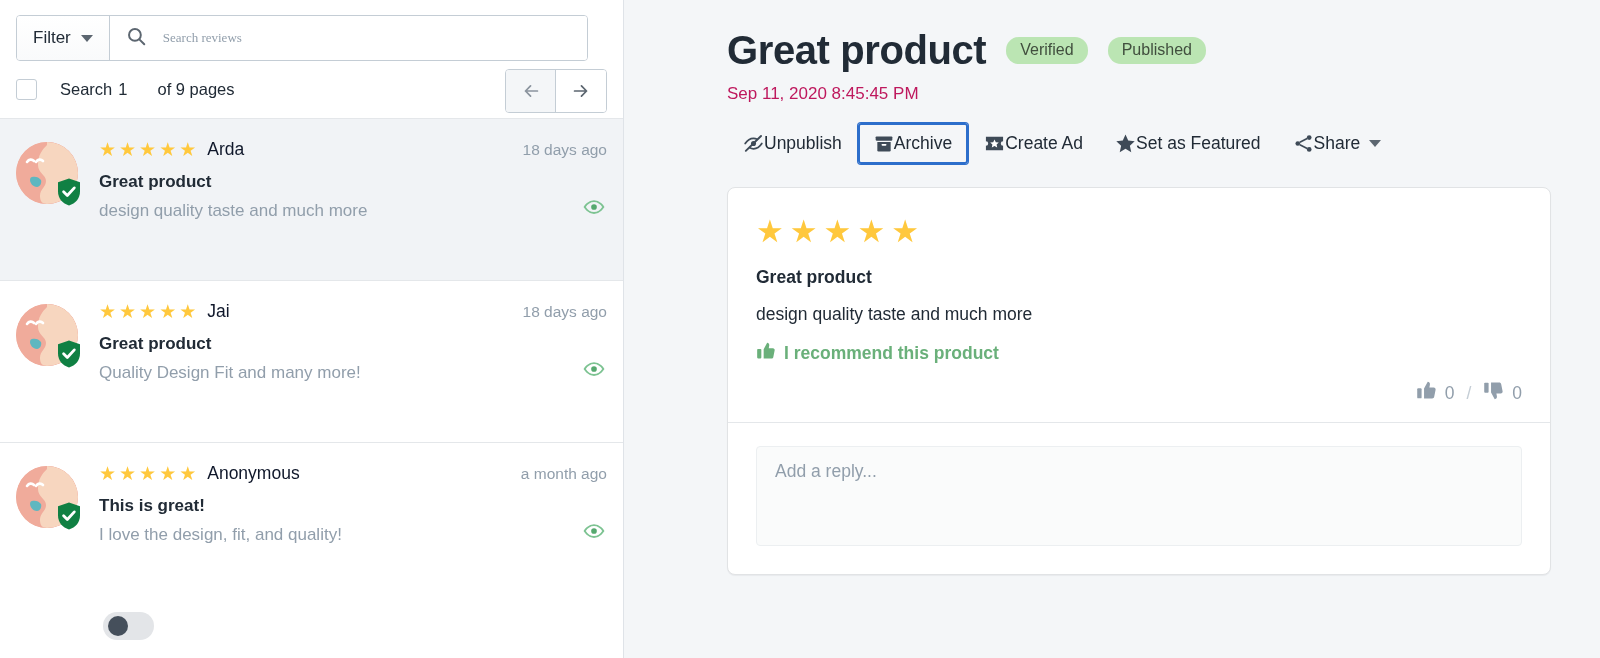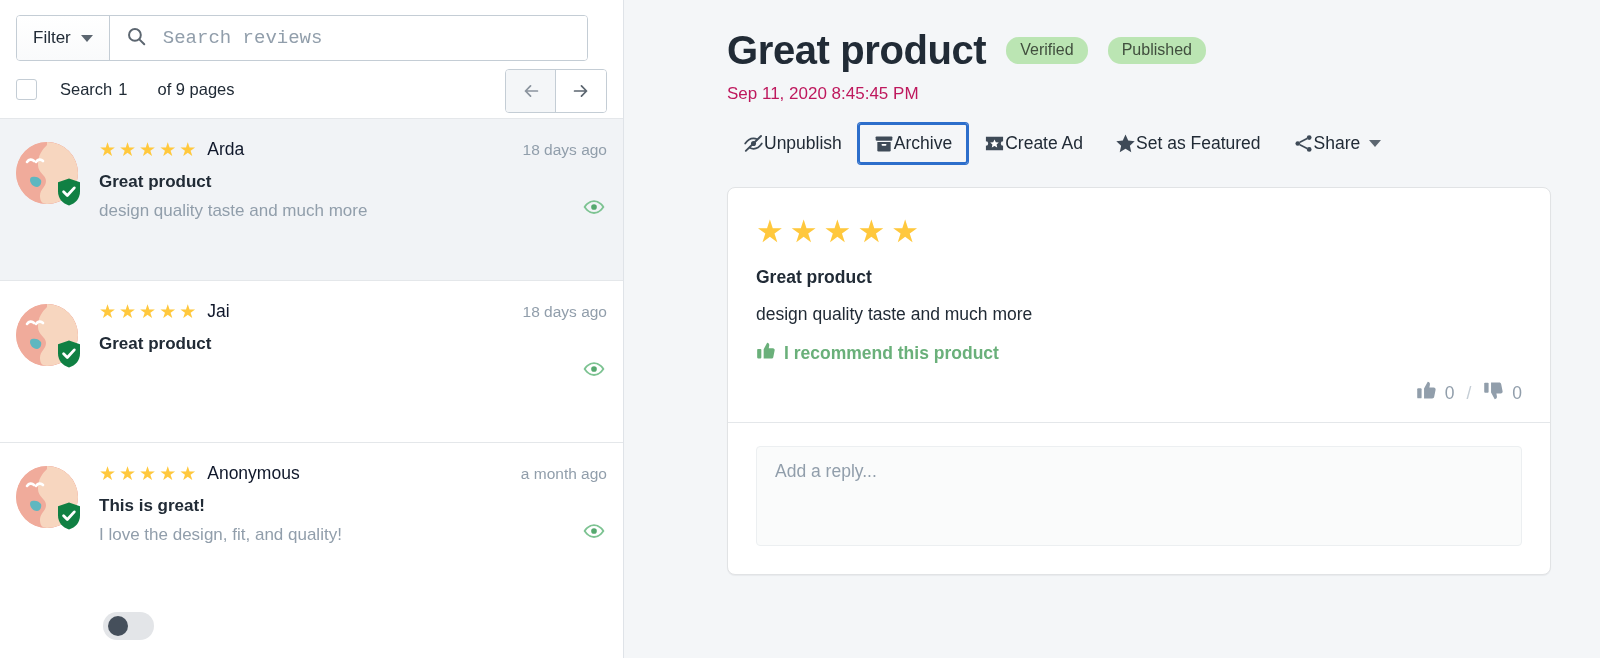--- a/index.html
+++ b/index.html
@@ -53,22 +53,22 @@
     border-top: 7px solid #5c6670;
     display: inline-block;
   }
   .search-wrap {
     flex: 1; display: flex; align-items: center; gap: 14px;
     padding: 0 16px;
     background: #fff;
   }
   .search-input {
     border: 0; outline: 0; flex: 1;
-    font-size: 19px;
-    font-family: Liberation Mono, monospace;
+    font-size: 13px;
+    font-family: Liberation Serif, serif;
     color: #212b36;
     background: transparent;
   }
   .search-input::placeholder { color: #919eab; }
 
   .list-toolbar {
     height: 58px;
     display: flex; align-items: center;
     padding: 0 16px;
     border-bottom: 1px solid #e4e7ea;
@@ -420,20 +420,21 @@
             <span class="star">★</span>
             <span class="star">★</span>
             <span class="star">★</span>
             <span class="star">★</span>
             <span class="star">★</span>
           </span>
           <span class="reviewer">Jai</span>
         </div>
         <div class="time-ago">18 days ago</div>
         <div class="review-title">Great product</div>
+        <div class="review-text">Quality Design Fit and many more!</div>
         <span class="eye-green">
           <svg width="22" height="22" viewBox="0 0 24 24" fill="none">
             <path d="M1.8 12S5.8 5.5 12 5.5 22.2 12 22.2 12 18.2 18.5 12 18.5 1.8 12 1.8 12z" stroke="#7dc392" stroke-width="2" fill="none"></path>
             <circle cx="12" cy="12" r="3.1" fill="#56a96f"></circle>
           </svg>
         </span>
       </div>
     </div>
 
     <div class="review-item last">

